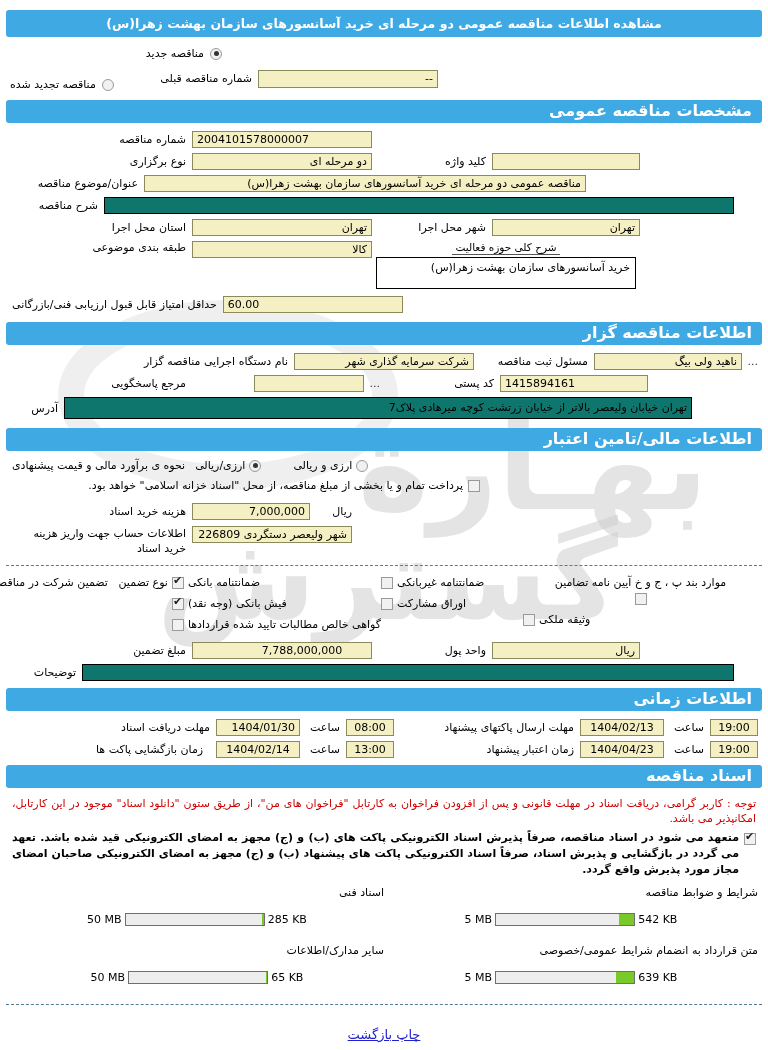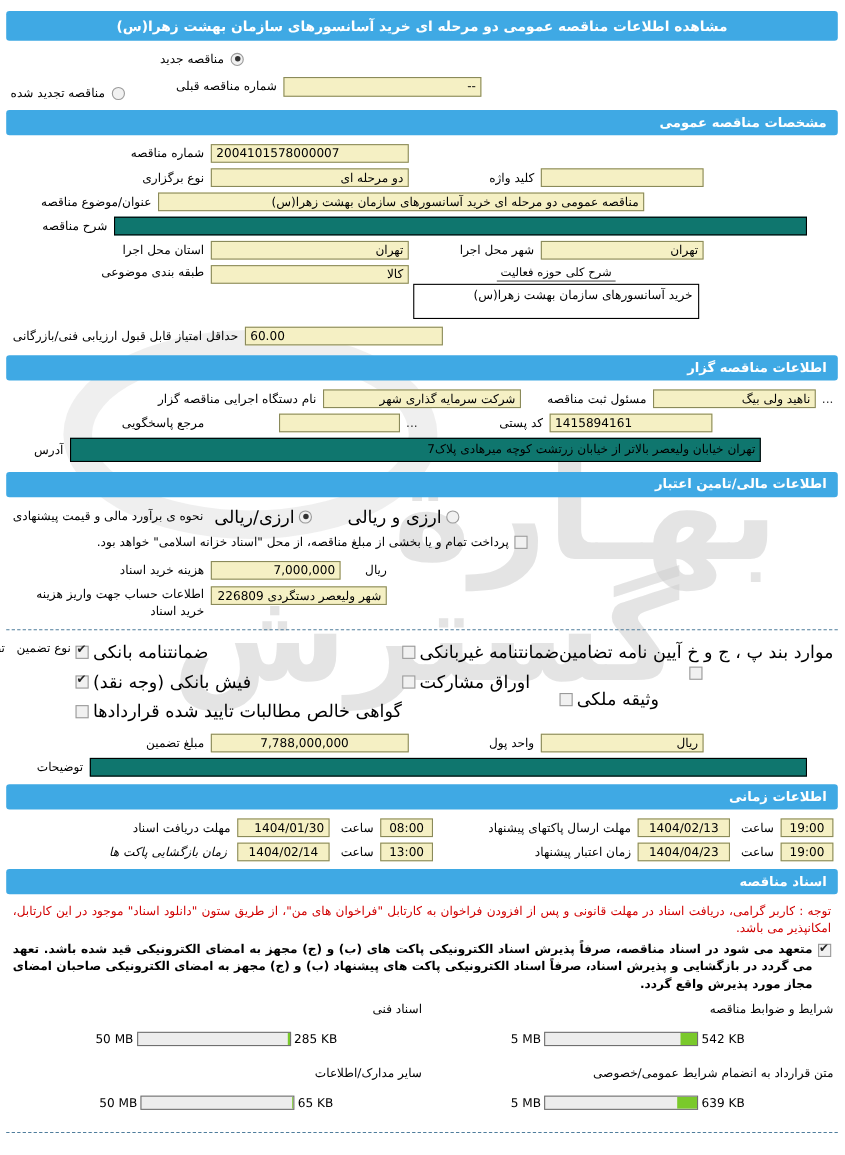--- a/index.html
+++ b/index.html
@@ -53,21 +53,21 @@
     opacity: .55;
   }
 
   #page { position: relative; z-index: 2; padding: 0; }
 
   
   .section-bar {
     background: #3fa9e4;
     color: #ffffff;
     font-weight: bold;
-    font-size: 12px;
+    font-size: 16px;
     padding: 4px 10px 5px 10px;
     margin: 0 6px 7px 6px;
     border-radius: 3px;
     text-align: right;
     line-height: 14px;
   }
   .title-bar {
     background: #3fa9e4;
     color: #ffffff;
     font-weight: bold;
@@ -156,21 +156,21 @@
     content: "\2714";
     position: absolute;
     left: 0px; top: -3px;
     font-size: 11px;
     color: #222;
     line-height: 12px;
   }
 
   .opt {
     display: flex; align-items: center; gap: 4px;
-    font-size: 16px; white-space: nowrap;
+    font-size: 11px; white-space: nowrap;
   }
 
   
   .dashed {
     border-top: 1px dashed #4f7d9c;
     margin: 8px 6px;
     height: 0;
   }
 
   
@@ -435,21 +435,21 @@
 
       <div style="flex:0 0 62px; text-align:right; padding-right:4px;" class="lbl">نوع تضمین</div>
       <div style="flex:0 0 116px; text-align:right;" class="lbl">تضمین شرکت در مناقصه:</div>
     </div>
   </div>
 
   <div class="row" style="margin-top:10px;">
     <div style="flex:1 1 auto;"></div>
     <div class="fld" style="flex:0 0 148px;">ریال</div>
     <div class="lbl" style="flex:0 0 112px; text-align:right;">واحد پول</div>
-    <div class="fld num" style="flex:0 0 180px; text-align:left; direction:ltr;padding-left:44px;">7,788,000,000</div>
+    <div class="fld num" style="flex:0 0 180px; text-align:center; direction:ltr;padding-left:44px;">7,788,000,000</div>
     <div class="lbl" style="flex:0 0 178px; text-align:right;">مبلغ تضمین</div>
   </div>
 
   <div class="row">
     <div style="flex:1 1 auto;"></div>
     <div class="white-fld" style="flex:0 0 652px;"></div>
     <div class="lbl" style="flex:0 0 68px; text-align:right;">توضیحات</div>
   </div>
 
   <div class="section-bar" style="margin-top:6px;">اطلاعات زمانی</div>
@@ -466,21 +466,21 @@
   </div>
 
   <div class="row">
     <div class="fld num" style="flex:0 0 48px; text-align:center;">19:00</div>
     <div class="lbl" style="flex:0 0 38px; text-align:right;">ساعت</div>
     <div class="fld num" style="flex:0 0 84px; text-align:center;">1404/04/23</div>
     <div class="lbl" style="flex:0 0 178px; text-align:right;">زمان اعتبار پیشنهاد</div>
     <div class="fld num" style="flex:0 0 48px; text-align:center;">13:00</div>
     <div class="lbl" style="flex:0 0 38px; text-align:right;">ساعت</div>
     <div class="fld num" style="flex:0 0 84px; text-align:center;">1404/02/14</div>
-    <div class="lbl" style="flex:0 0 118px; text-align:center;font-style:italic;">زمان بازگشایی پاکت ها</div>
+    <div class="lbl" style="flex:0 0 118px; text-align:left;">زمان بازگشایی پاکت ها</div>
   </div>
 
   <div class="section-bar" style="margin-top:6px;">اسناد مناقصه</div>
 
   <div class="notice">توجه : کاربر گرامی، دریافت اسناد در مهلت قانونی و پس از افزودن فراخوان به کارتابل "فراخوان های من"، از طریق ستون "دانلود اسناد" موجود در این کارتابل، امکانپذیر می باشد.</div>
 
   <div style="display:flex; align-items:flex-start; gap:5px; padding:2px 12px 0 12px;">
     <span class="checkbox on" style="margin-top:3px; flex:0 0 12px;"></span>
     <span class="bold-note" style="padding:0; flex:1 1 auto;">متعهد می شود در اسناد مناقصه، صرفاً پذیرش اسناد الکترونیکی پاکت های (ب) و (ج) مجهز به امضای الکترونیکی قید شده باشد. تعهد می گردد در بازگشایی و پذیرش اسناد، صرفاً اسناد الکترونیکی پاکت های پیشنهاد (ب) و (ج) مجهز به امضای الکترونیکی صاحبان امضای مجاز مورد پذیرش واقع گردد.</span>
   </div>

